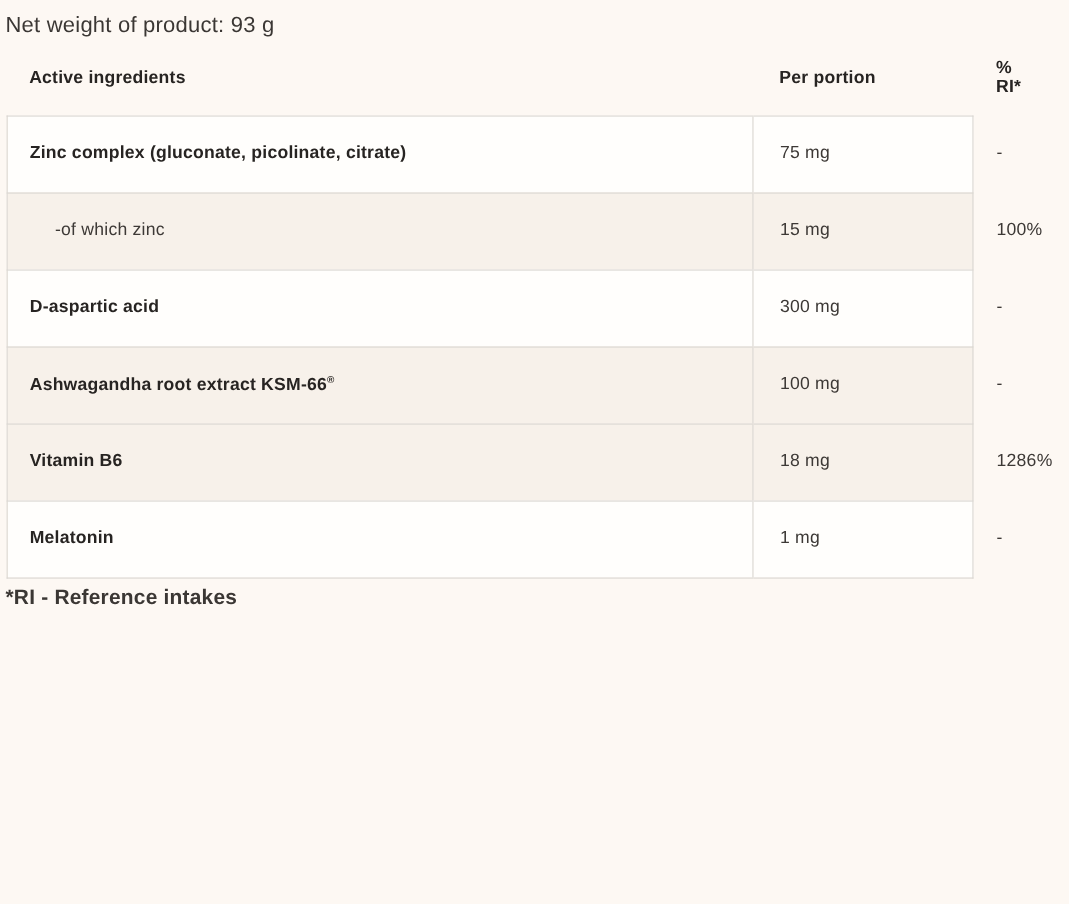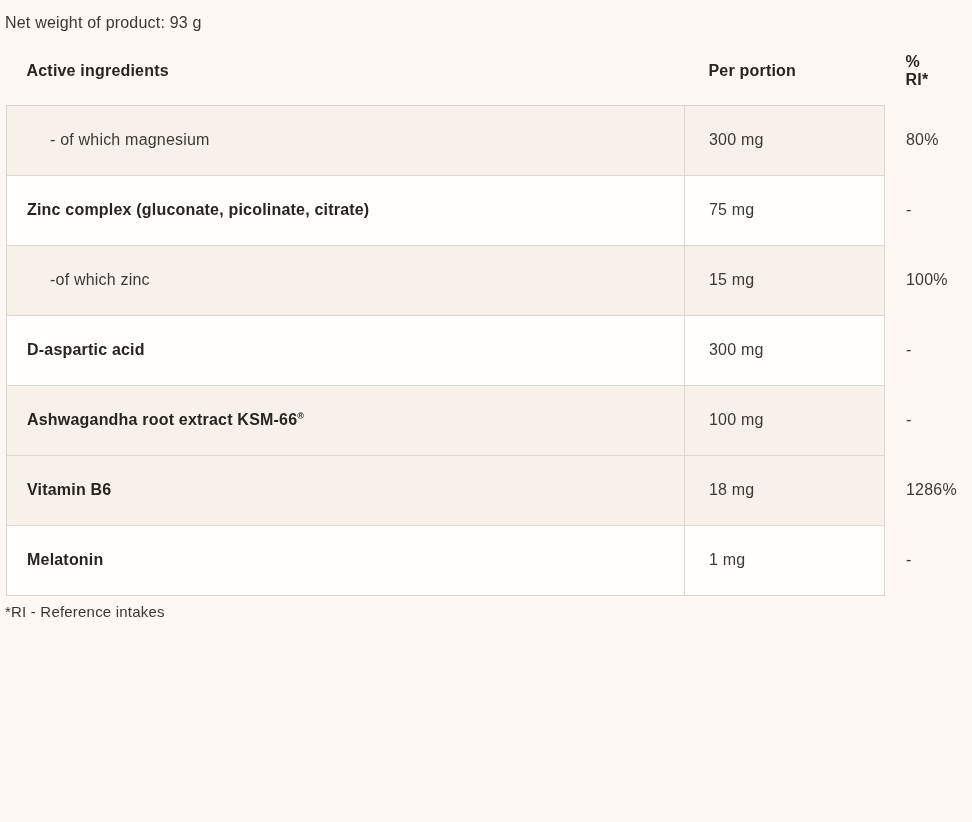--- a/index.html
+++ b/index.html
@@ -10,21 +10,21 @@
     background: var(--page-bg, #FDF8F3);
     font-family: "Liberation Sans", sans-serif;
     color: #3a3a3a;
     overflow: hidden;
     letter-spacing: 0.2px;
   }
   .info {
     padding: 9px 0 0 5px;
   }
   .info-line {
-    font-size: 16px;
+    font-size: 20px;
     line-height: 28px;
     color: #3b3734;
   }
   table {
     border-collapse: collapse;
     table-layout: fixed;
     width: 878px;
     margin-left: 6px;
   }
   th {
@@ -60,22 +60,23 @@
     color: #3d3936;
     border-left: 1px solid var(--border, #DAD6D1);
     border-right: 1px solid var(--border, #DAD6D1);
   }
   td.ri { padding-left: 21px; color: #3d3936; }
   tr.white td { background: var(--row-white, #FFFEFC); }
   tr.cream td { background: var(--row-cream, #F7F1EA); }
   td.name sup { font-size: 9px; letter-spacing: 0; }
   .footnote {
     margin: 7px 0 0 5px;
-    font-size: 15px;
+    font-size: 19px;
     color: #3b3734;
+    font-weight: bold;
   }
 </style>
 </head>
 <body style="--page-bg: #FDF8F3; --row-white: #FFFEFC; --row-cream: #F7F1EA; --border: #DAD6D1;">
 
 <div class="info">
   <div class="info-line">Net weight of product: 93 g</div>
 </div>
 
 <table>
@@ -85,25 +86,20 @@
     <col>
   </colgroup>
   <thead>
     <tr>
       <th class="col-name">Active ingredients</th>
       <th class="col-portion">Per portion</th>
       <th class="col-ri">% RI*</th>
     </tr>
   </thead>
   <tbody id="table-body">
-      <tr class="row cream">
-        <td class="name normal indent">- of which magnesium</td>
-        <td class="portion">300 mg</td>
-        <td class="ri">80%</td>
-      </tr>
       <tr class="row white">
         <td class="name">Zinc complex (gluconate, picolinate, citrate)</td>
         <td class="portion">75 mg</td>
         <td class="ri">-</td>
       </tr>
       <tr class="row cream">
         <td class="name normal indent">-of which zinc</td>
         <td class="portion">15 mg</td>
         <td class="ri">100%</td>
       </tr>

